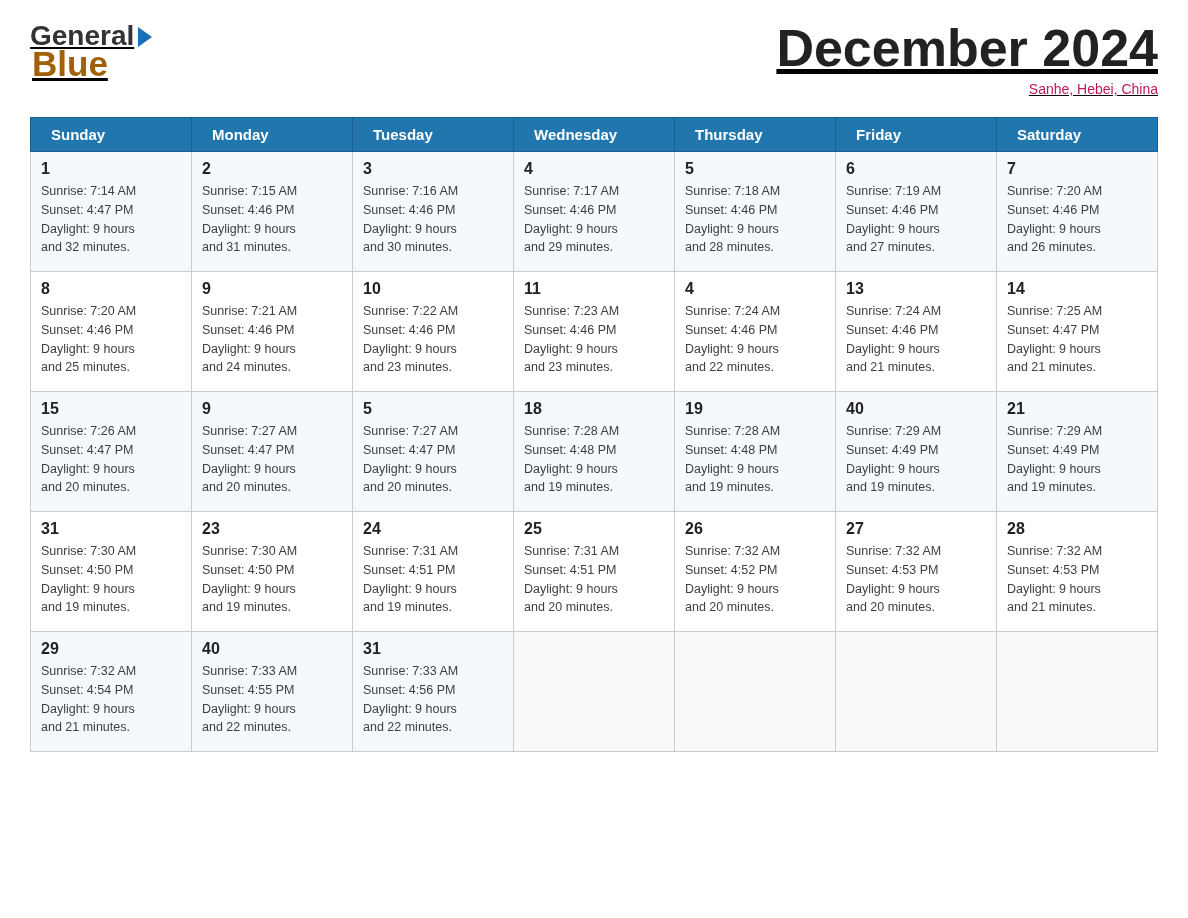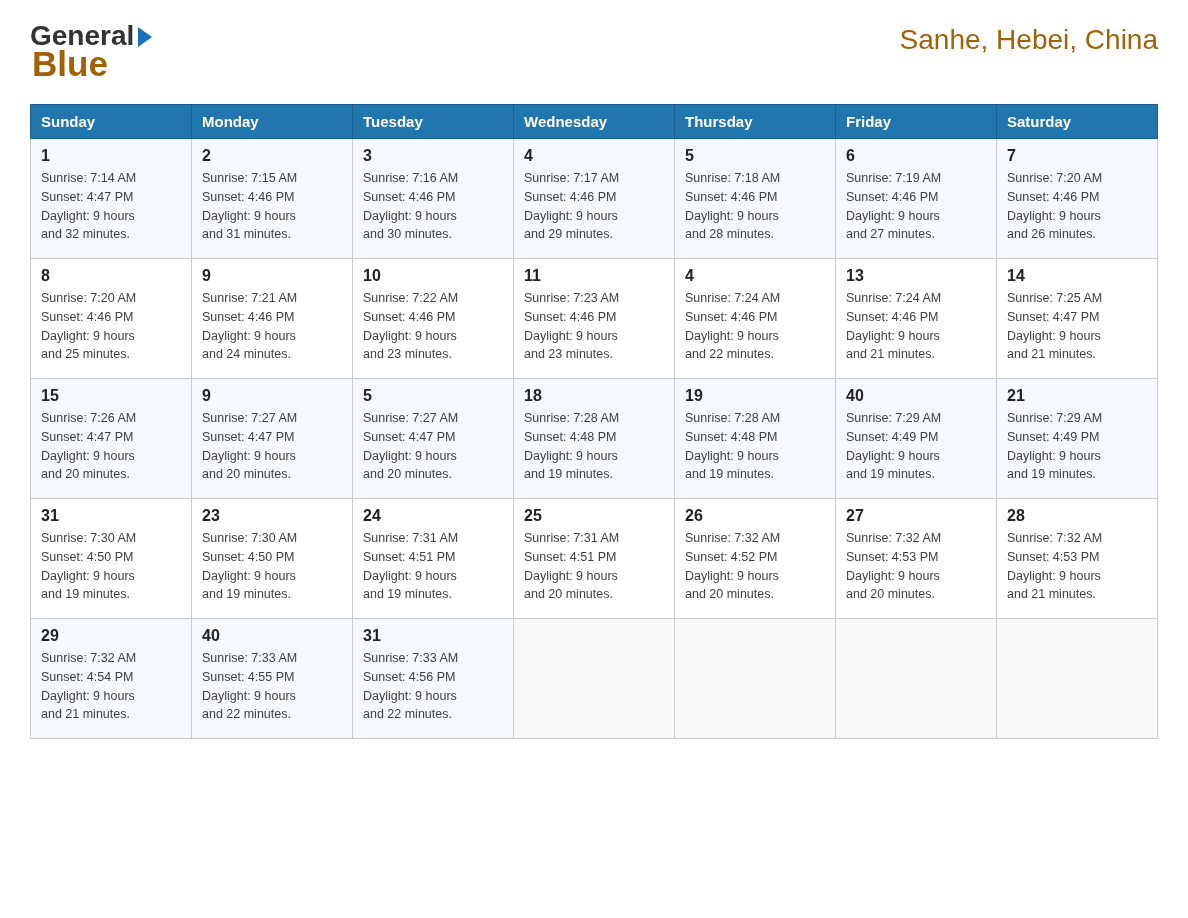--- a/index.html
+++ b/index.html
@@ -8,20 +8,21 @@
       background: #ffffff;
       padding: 20px 30px;
       width: 1188px;
       min-height: 918px;
     }
     .header {
       display: flex;
       justify-content: space-between;
       align-items: flex-start;
       margin-bottom: 20px;
+      text-decoration: underline;
     }
     .logo {
       display: flex;
       flex-direction: column;
       align-items: flex-start;
     }
     .logo-general {
       font-size: 28px;
       font-weight: bold;
       color: #333;
@@ -47,35 +48,35 @@
     .title-block {
       text-align: right;
     }
     .main-title {
       font-size: 52px;
       font-weight: bold;
       color: #222;
       line-height: 1.1;
     }
     .subtitle {
-      font-size: 28px;
-      color: #a16207;
+      font-size: 14px;
+      color: #be185d;
       margin-top: 4px;
     }
     .calendar {
       width: 100%;
       border-collapse: collapse;
       border: 1px solid #aaa;
     }
     .calendar th {
       background-color: #2176ae;
       color: #ffffff;
       font-size: 15px;
       font-weight: bold;
-      padding: 8px 10px;
+      padding: 8px 20px;
       text-align: left;
       border: 1px solid #1a5f8f;
     }
     .calendar td {
       vertical-align: top;
       padding: 8px 10px;
       border: 1px solid #ccc;
       font-size: 13px;
       color: #333;
       width: 14.28%;
@@ -108,20 +109,21 @@
 
 <div class="header">
   <div class="logo">
     <div class="logo-general">
       <span>General</span>
       <div class="arrow"></div>
     </div>
     <div class="logo-blue">Blue</div>
   </div>
   <div class="title-block">
+    <div class="main-title">December 2024</div>
     <div class="subtitle">Sanhe, Hebei, China</div>
   </div>
 </div>
 
 <table class="calendar">
   <thead>
     <tr>
     <th>Sunday</th>
         <th>Monday</th>
         <th>Tuesday</th>

